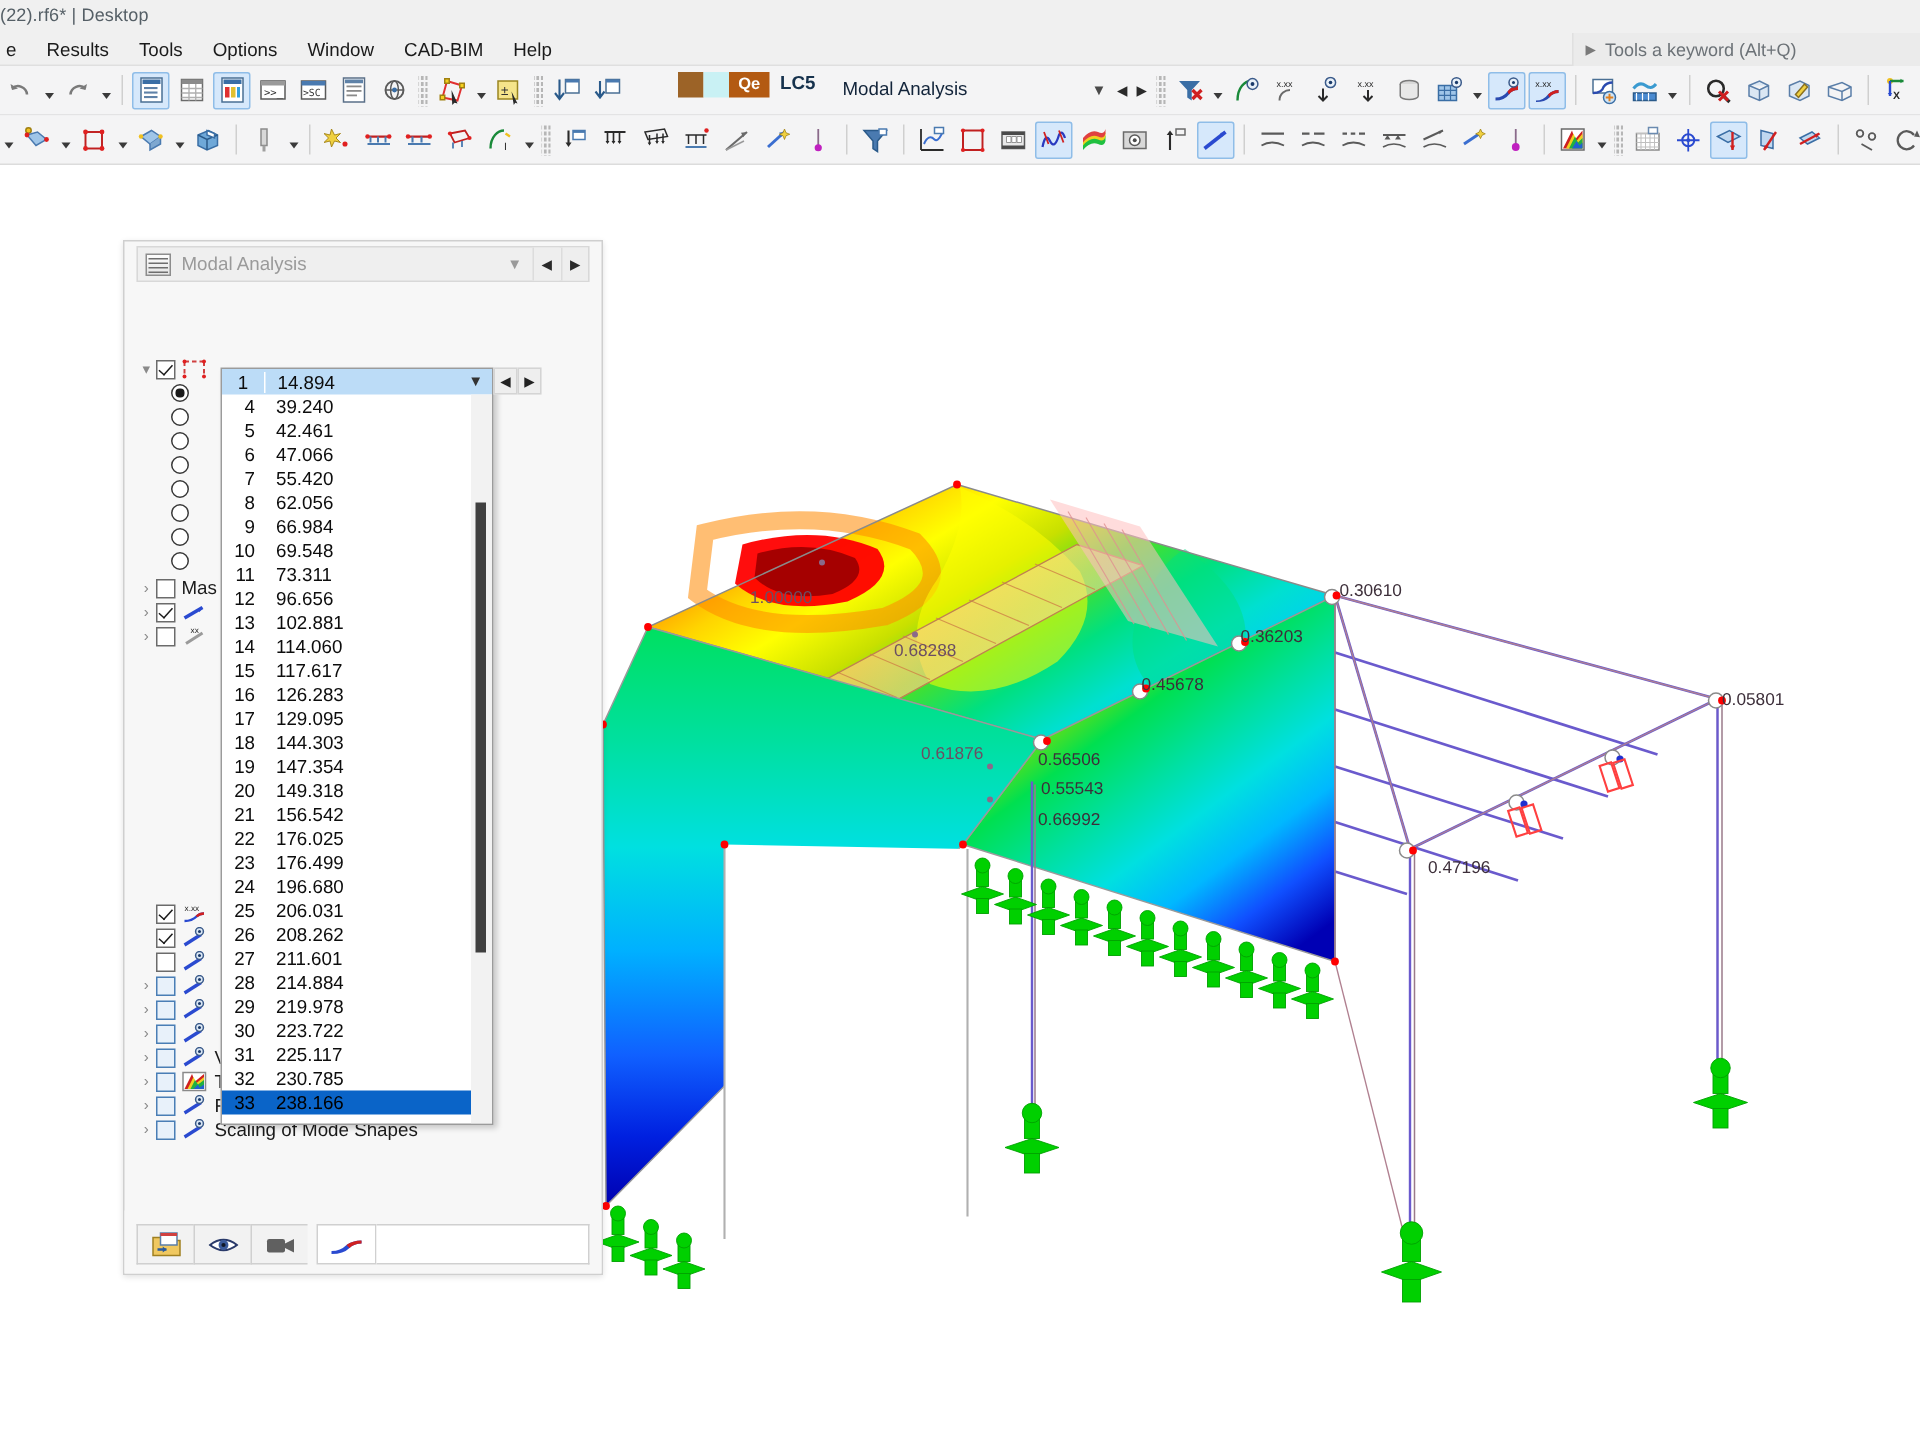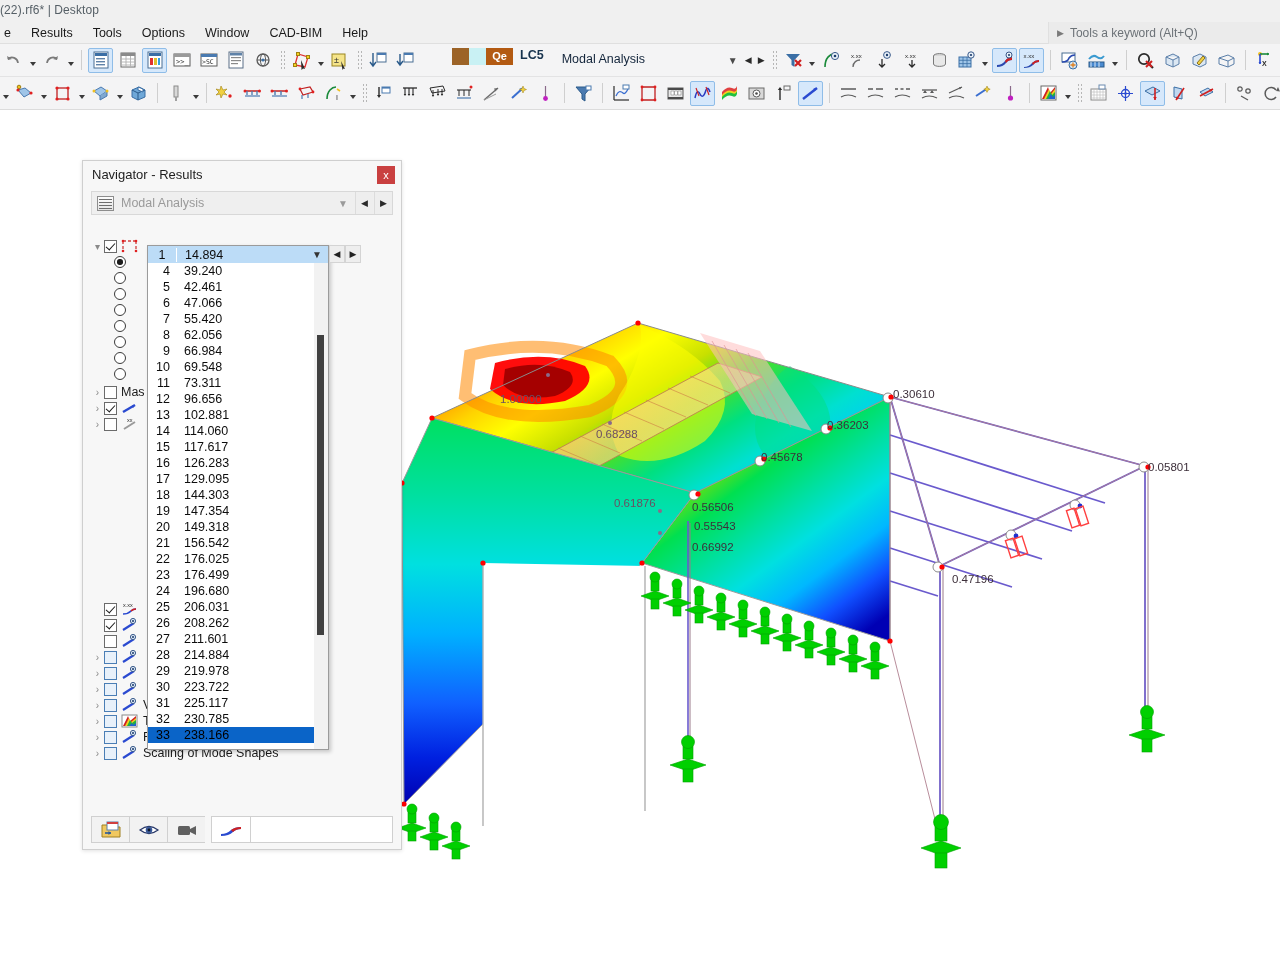--- a/index.html
+++ b/index.html
@@ -1143,24 +1143,20 @@
     <div class="vlabel dark" style="left:761px; top:340px;">0.45678</div>
     <div class="vlabel dark" style="left:1148px; top:350px;">0.05801</div>
     <div class="vlabel" style="left:614px; top:386px;">0.61876</div>
     <div class="vlabel dark" style="left:692px; top:390px;">0.56506</div>
     <div class="vlabel dark" style="left:694px; top:409px;">0.55543</div>
     <div class="vlabel dark" style="left:692px; top:430px;">0.66992</div>
     <div class="vlabel dark" style="left:952px; top:462px;">0.47196</div>
   </div>
 
   <div class="navwin">
-    <div class="nav-title">
-      <span>Navigator - Results</span>
-      <div class="nav-close">x</div>
-    </div>
 
     <div class="nav-analysis">
       <div class="ana-icon"></div>
       <div class="ana-text">Modal Analysis</div>
       <div class="ana-caret">▼</div>
       <div class="ana-btn b1">◀</div>
       <div class="ana-btn b2">▶</div>
     </div>
 
     <div class="nav-tree">

